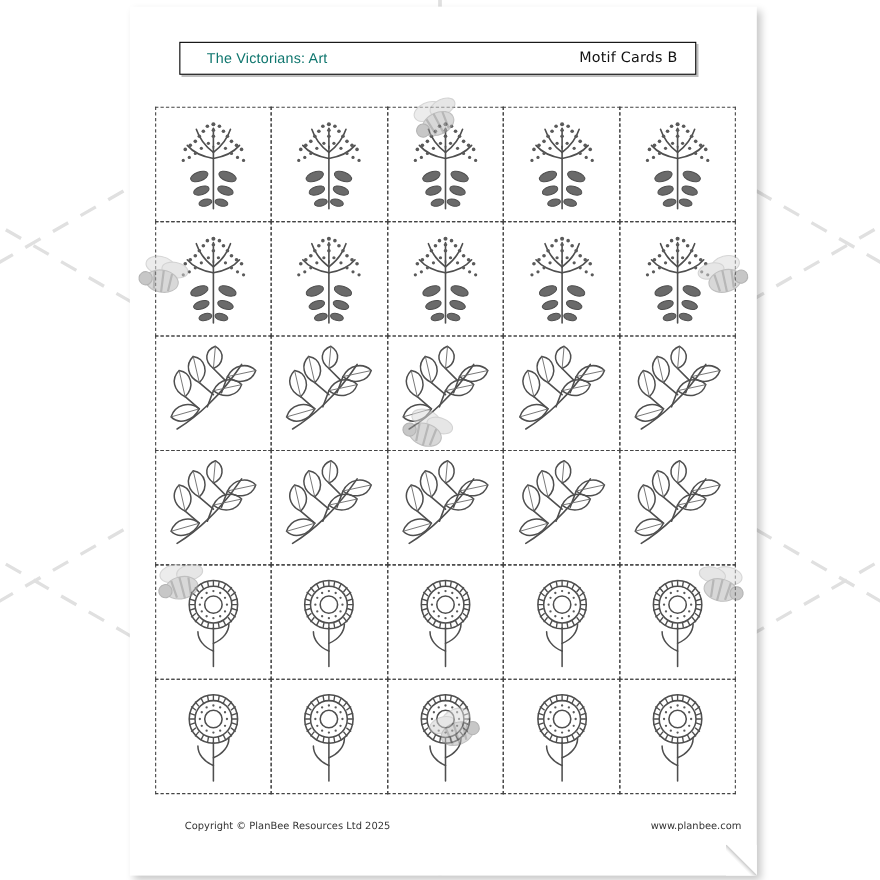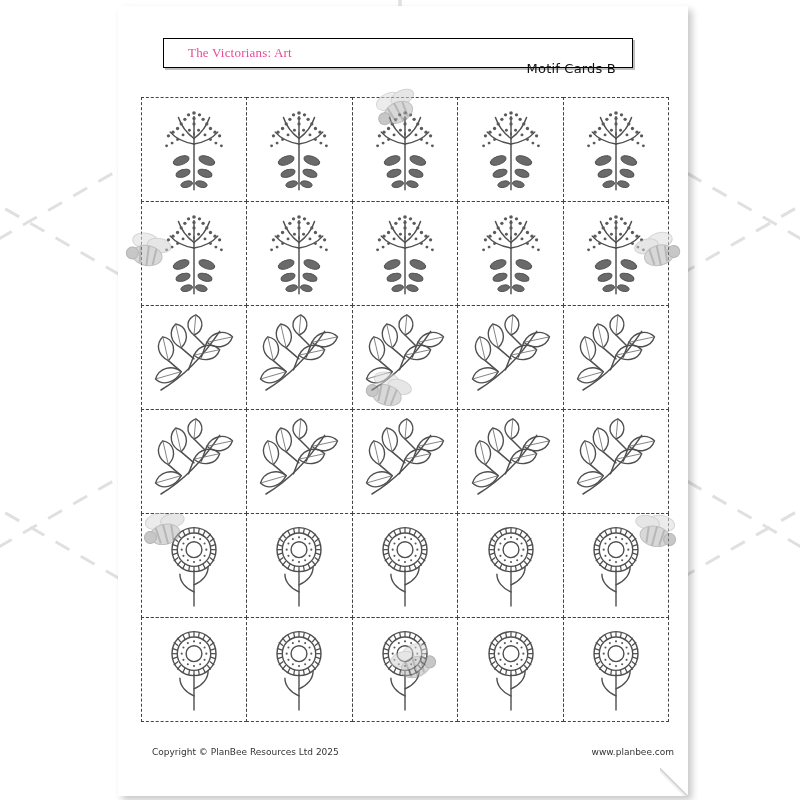--- a/index.html
+++ b/index.html
@@ -63,33 +63,32 @@
     background: #fff;
     box-sizing: border-box;
     z-index: 3;
     box-shadow: 2px 2px 0 rgba(0,0,0,0.25);
   }
   .header-left {
     position: absolute;
     left: 24px;
     top: 6px;
     font-size: 13px;
-    color: #ec4899;
-    font-family: Liberation Serif, serif;
+    color: #0f766e;
+    font-family: Liberation Sans, sans-serif;
     letter-spacing: 0.2px;
   }
   .header-right {
     position: absolute;
     right: 16px;
     top: 6px;
     font-size: 13px;
     color: #111;
     font-family: "DejaVu Sans", sans-serif;
     letter-spacing: 0.2px;
-    margin-top: 16px;
   }
 
   
   .grid {
     position: absolute;
     left: 141px;
     top: 97px;
     width: 528px;
     height: 624px;
     display: grid;
@@ -106,21 +105,21 @@
     display: flex;
     align-items: center;
     justify-content: center;
     background: transparent;
   }
   .card svg { display: block; }
 
   
   .footer-left {
     position: absolute;
-    left: 152px;
+    left: 168px;
     top: 747px;
     font-size: 9px;
     color: #333;
     font-family: "DejaVu Sans", sans-serif;
     z-index: 3;
   }
   .footer-right {
     position: absolute;
     right: 126px;
     top: 747px;

